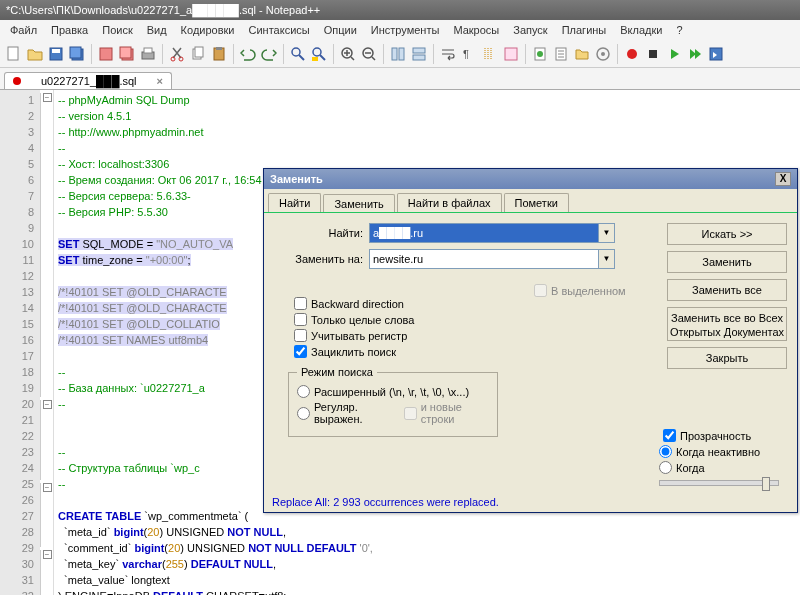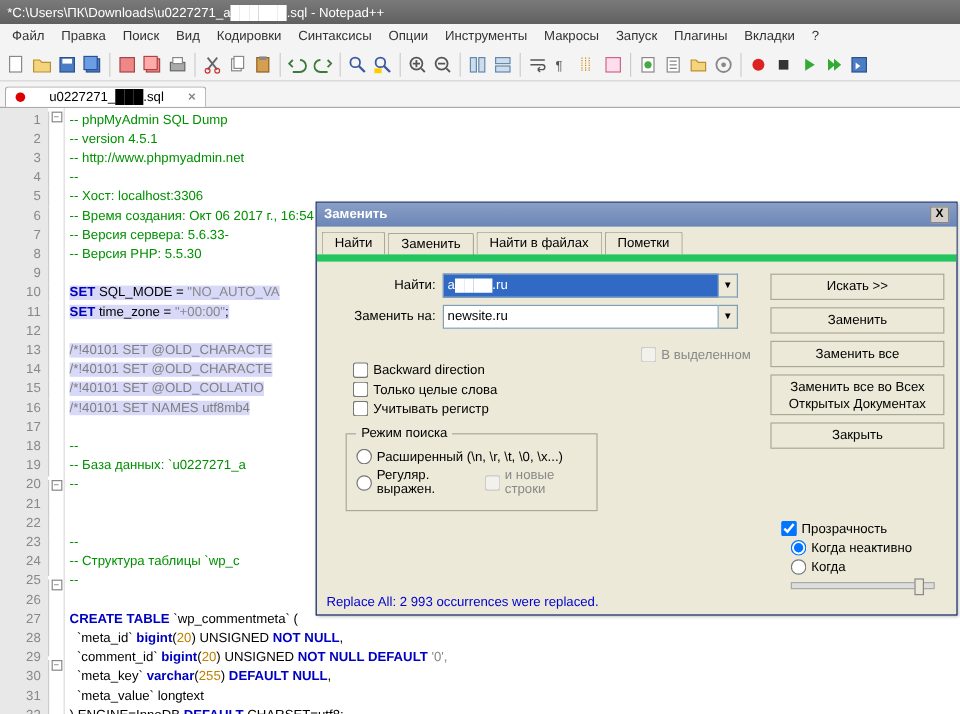--- a/index.html
+++ b/index.html
@@ -25,36 +25,36 @@
 .c-str{color:#888;}
 .c-num{color:#c08000;}
 .c-hl{background:#d8d8f8;}
 .c-ml{color:#808080;}
 .dialog{position:absolute;left:263px;top:168px;width:535px;background:#ece9d8;border:1px solid #0a246a;box-shadow:1px 1px 3px rgba(0,0,0,0.3);}
 .dlg-title{background:linear-gradient(#8a9fc4,#6a85b8);color:#fff;padding:3px 6px;font-weight:bold;display:flex;justify-content:space-between;align-items:center;}
 .dlg-title .x{background:#d4d0c8;color:#000;border:1px solid #888;width:16px;height:14px;text-align:center;line-height:12px;font-size:10px;}
 .dlg-tabs{display:flex;padding:4px 4px 0;background:#ece9d8;}
 .dlg-tab{padding:3px 10px;border:1px solid #aca899;border-bottom:none;background:#ece9d8;margin-right:2px;border-radius:2px 2px 0 0;}
 .dlg-tab.active{background:#ece9d8;position:relative;top:1px;}
-.dlg-body{border-top:6px solid #22c55e;padding:10px;position:relative;height:300px;}
+.dlg-body{border-top:1px solid #22c55e;padding:10px;position:relative;height:300px;}
 .row{display:flex;align-items:center;margin-bottom:6px;}
 .row label{width:95px;text-align:right;padding-right:6px;}
 .row input[type=text]{width:230px;height:20px;border:1px solid #7f9db9;padding:1px 3px;font-size:11px;}
 .row .dd{width:16px;height:20px;border:1px solid #7f9db9;border-left:none;background:#ece9d8;text-align:center;line-height:18px;font-size:8px;}
-.btn{width:145px;height:22px;border:1px solid #aca899;background:#ece9d8;text-align:center;line-height:20px;cursor:default;}
+.btn{width:120px;height:22px;border:1px solid #aca899;background:#ece9d8;text-align:center;line-height:20px;cursor:default;}
 .chk-row{display:flex;align-items:center;margin:3px 0 3px 20px;}
 .chk-row input{margin-right:4px;}
 .fieldset{border:1px solid #aca899;padding:4px 8px 8px;margin:8px 0 0 14px;width:210px;}
 .fieldset legend{padding:0 4px;}
 .fieldset .rad{display:flex;align-items:center;margin:3px 0;}
 .fieldset .rad input{margin-right:4px;}
 .right-col{position:absolute;right:10px;top:10px;}
 .right-col .btn{margin-bottom:6px;}
 .trans{position:absolute;right:18px;top:213px;}
-.trans .chk-row{margin-left:4px;}
+.trans .chk-row{margin-left:16px;}
 .trans .rad{margin:3px 0 3px 12px;display:flex;align-items:center;}
 .trans .rad input{margin-right:4px;}
 .slider{width:120px;height:6px;background:#ddd;border:1px solid #aaa;margin:6px 0 0 12px;position:relative;}
 .slider .thumb{position:absolute;right:8px;top:-4px;width:8px;height:14px;background:#ece9d8;border:1px solid #888;}
 .status{color:#0000d0;padding:6px 0 0 4px;font-size:11px;}
 .sel{background:#316ac5;color:#fff;}
 svg{display:block;}
 </style>
 </head>
 <body>
@@ -417,20 +417,24 @@
           <span>Backward direction</span>
         </div>
 <div class="chk-row">
           <input type="checkbox" style="">
           <span>Только целые слова</span>
         </div>
 <div class="chk-row">
           <input type="checkbox" style="">
           <span>Учитывать регистр</span>
         </div>
+<div class="chk-row">
+          <input type="checkbox" checked="" style="">
+          <span>Зациклить поиск</span>
+        </div>
 </div>
 
 <fieldset class="fieldset">
 <legend>Режим поиска</legend>
 <div class="rad">
           <input type="radio" name="m" style="">
           <span>Расширенный (\n, \r, \t, \0, \x...)</span>
         </div>
 <div class="rad"><input type="radio" name="m" style=""><span>Регуляр. выражен.</span>&nbsp;&nbsp;<input type="checkbox" disabled="" style=""><span style="color:#888">и новые строки</span></div>
 </fieldset>

